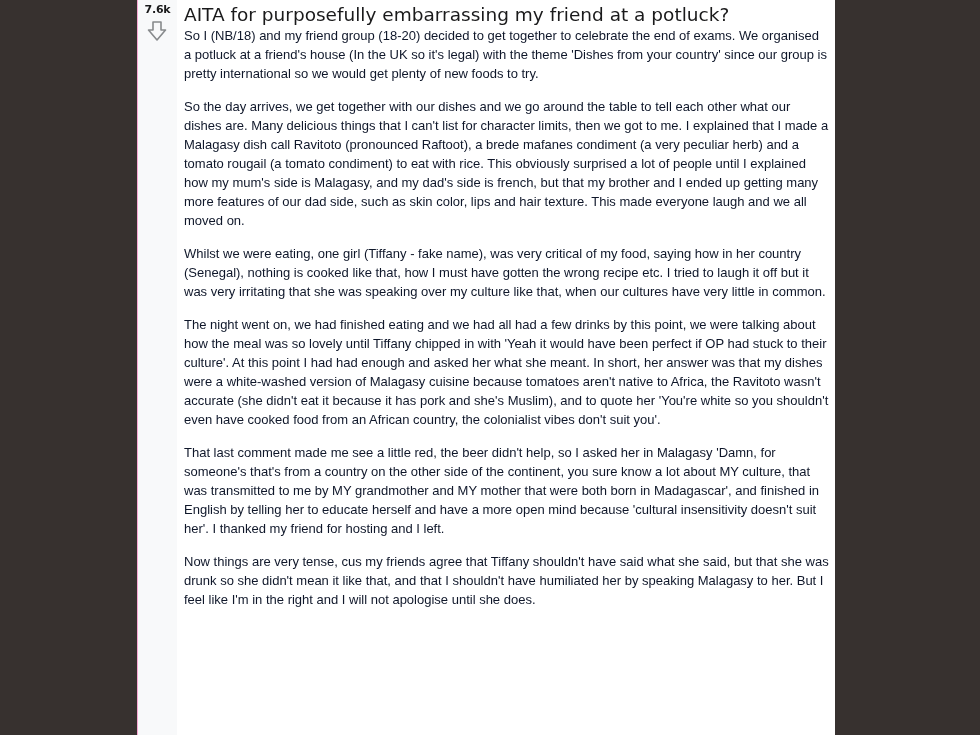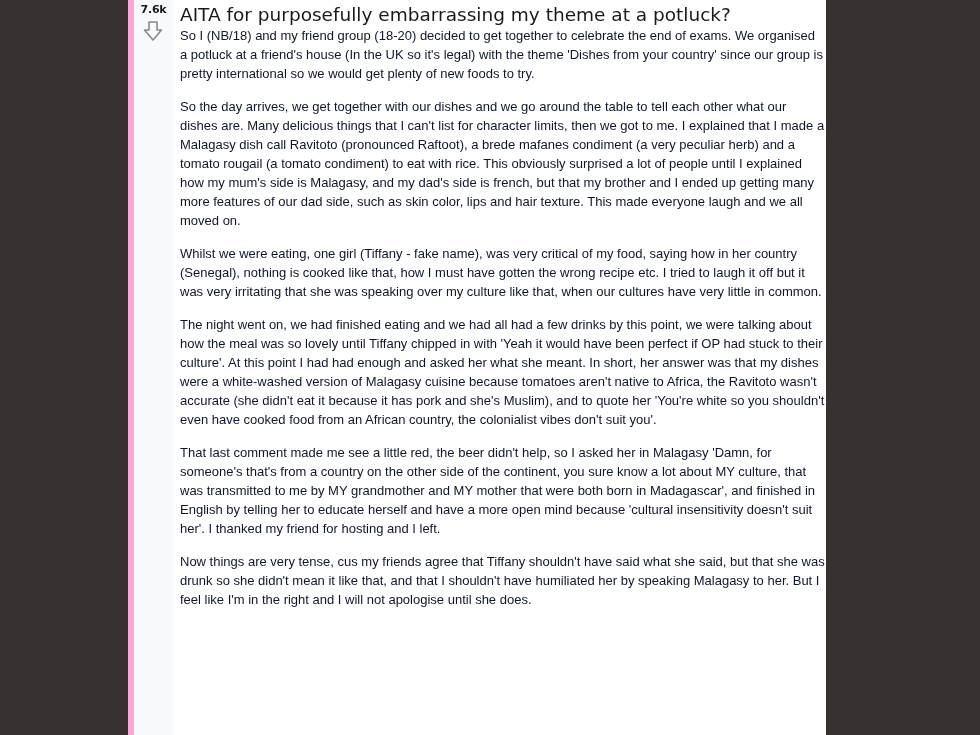--- a/index.html
+++ b/index.html
@@ -11,26 +11,26 @@
       background: #37312f;
     }
     .page {
       position: relative;
       width: 980px;
       height: 735px;
       background: #37312f;
     }
     .post {
       position: absolute;
-      left: 128px;
+      left: 137px;
       top: 0;
       width: 698px;
       height: 735px;
       background: #ffffff;
-      border-left: 6px solid #f9a8d4;
+      border-left: 1px solid #f9a8d4;
       box-sizing: border-box;
     }
     .vote-col {
       position: absolute;
       left: 0;
       top: 0;
       width: 39px;
       height: 735px;
       background: #f8f9fa;
     }
@@ -90,21 +90,21 @@
     <div class="vote-col">
       <div class="vote-count">7.6k</div>
       <div class="downvote">
         <svg width="20" height="22" viewBox="0 0 20 22">
           <path d="M6 2 H14 V10 H18.5 L10 20 L1.5 10 H6 Z" fill="none" stroke="#878a8c" stroke-width="1.6" stroke-linejoin="round"></path>
         </svg>
       </div>
     </div>
 
     <div class="content">
-      <h1 class="title">AITA for purposefully embarrassing my theme at a potluck?</h1>
+      <h1 class="title">AITA for purposefully embarrassing my friend at a potluck?</h1>
       <div class="body">
         <p>So I (NB/18) and my friend group (18-20) decided to get together to celebrate the end of exams. We organised a potluck at a friend's house (In the UK so it's legal) with the theme 'Dishes from your country' since our group is pretty international so we would get plenty of new foods to try.</p>
         <p>So the day arrives, we get together with our dishes and we go around the table to tell each other what our dishes are. Many delicious things that I can't list for character limits, then we got to me. I explained that I made a Malagasy dish call Ravitoto (pronounced Raftoot), a brede mafanes condiment (a very peculiar herb) and a tomato rougail (a tomato condiment) to eat with rice. This obviously surprised a lot of people until I explained how my mum's side is Malagasy, and my dad's side is french, but that my brother and I ended up getting many more features of our dad side, such as skin color, lips and hair texture. This made everyone laugh and we all moved on.</p>
         <p>Whilst we were eating, one girl (Tiffany - fake name), was very critical of my food, saying how in her country (Senegal), nothing is cooked like that, how I must have gotten the wrong recipe etc. I tried to laugh it off but it was very irritating that she was speaking over my culture like that, when our cultures have very little in common.</p>
         <p>The night went on, we had finished eating and we had all had a few drinks by this point, we were talking about how the meal was so lovely until Tiffany chipped in with 'Yeah it would have been perfect if OP had stuck to their culture'. At this point I had had enough and asked her what she meant. In short, her answer was that my dishes were a white-washed version of Malagasy cuisine because tomatoes aren't native to Africa, the Ravitoto wasn't accurate (she didn't eat it because it has pork and she's Muslim), and to quote her 'You're white so you shouldn't even have cooked food from an African country, the colonialist vibes don't suit you'.</p>
         <p>That last comment made me see a little red, the beer didn't help, so I asked her in Malagasy 'Damn, for someone's that's from a country on the other side of the continent, you sure know a lot about MY culture, that was transmitted to me by MY grandmother and MY mother that were both born in Madagascar', and finished in English by telling her to educate herself and have a more open mind because 'cultural insensitivity doesn't suit her'. I thanked my friend for hosting and I left.</p>
         <p>Now things are very tense, cus my friends agree that Tiffany shouldn't have said what she said, but that she was drunk so she didn't mean it like that, and that I shouldn't have humiliated her by speaking Malagasy to her. But I feel like I'm in the right and I will not apologise until she does.</p>
       </div>
     </div>
   </div>

